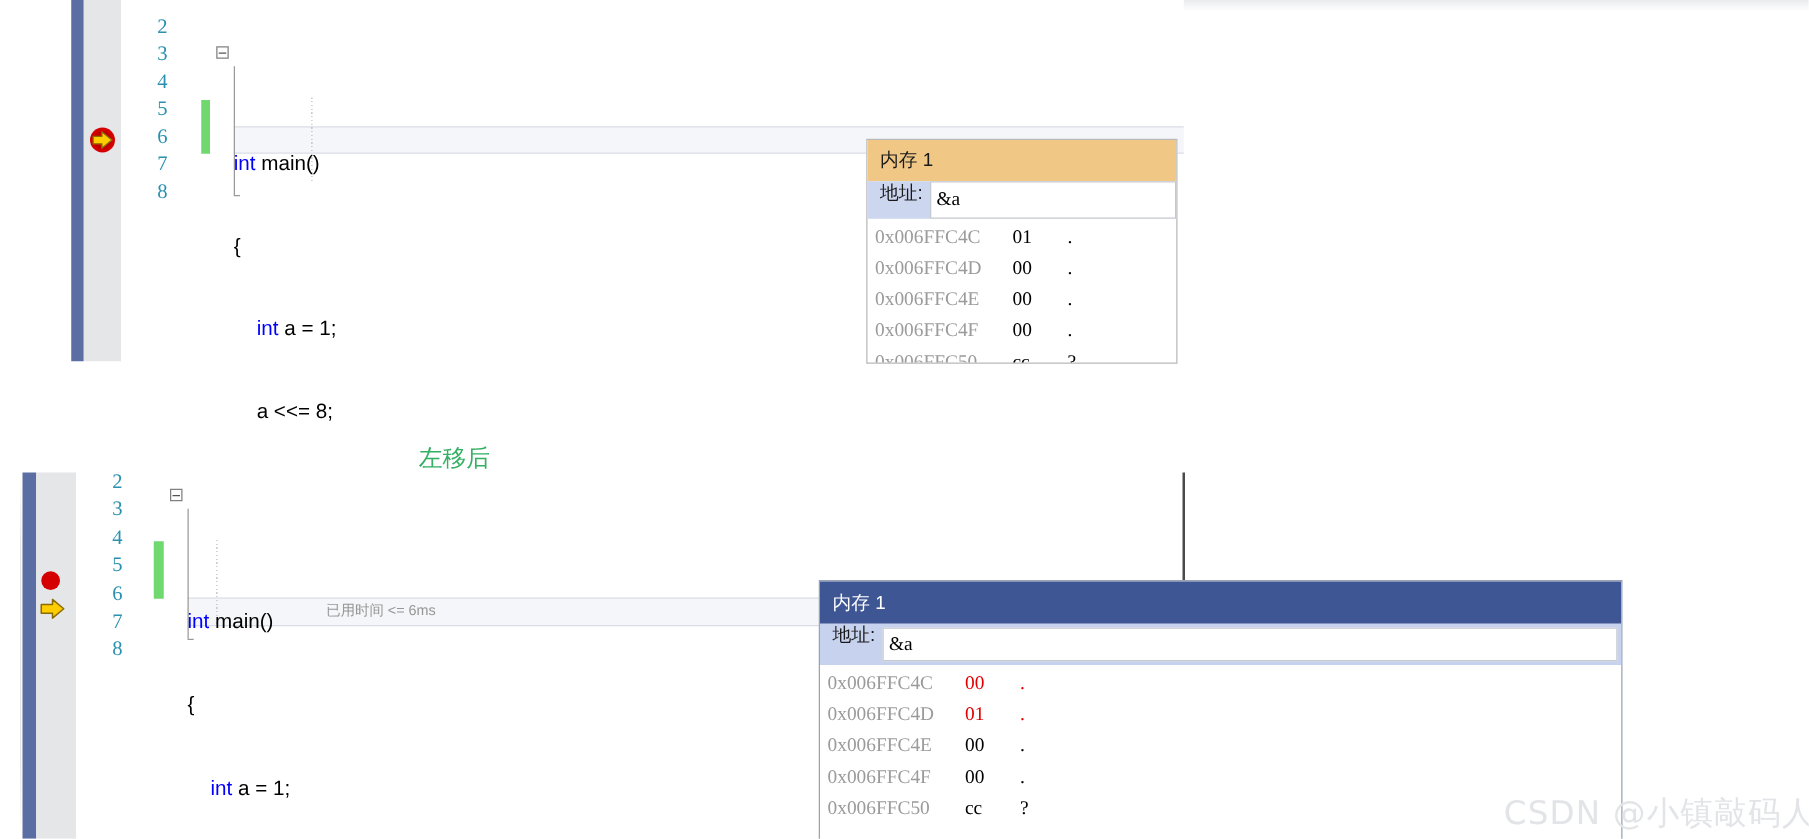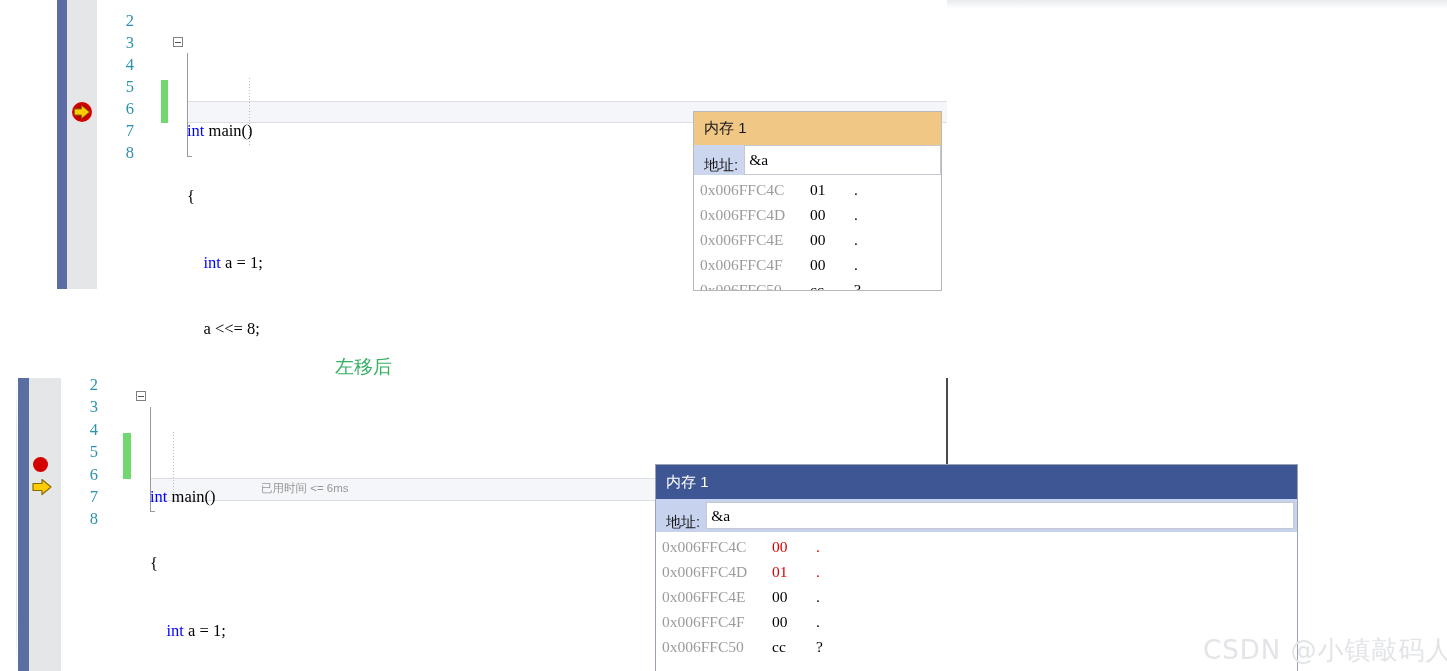--- a/index.html
+++ b/index.html
@@ -26,21 +26,21 @@
     background: #d40000;
   }
 
   
   .arrow-glyph { display: block; }
 
   .changebar { position: absolute; background: #6fd96f; }
 
   .code-area {
     position: absolute;
-    font-family: Liberation Serif, serif;
+    font-family: Liberation Sans, sans-serif;
     font-size: 16.5px;
     line-height: 22px;
     white-space: pre;
     color: #000000;
   }
   .lineno {
     position: absolute;
     text-align: right;
     font-family: "Liberation Serif", serif;
     font-size: 16.5px;
@@ -98,21 +98,21 @@
   .memwin { position: absolute; background: #ffffff; overflow: hidden; }
   .memwin .title {
     position: absolute; left: 0; top: 0; right: 0;
     font-size: 15px;
     display: flex; align-items: center;
     padding-left: 10px;
     box-sizing: border-box;
   }
   .memwin .addrbar {
     position: absolute; left: 0; right: 0;
-    display: flex; align-items: flex-end;
+    display: flex; align-items: flex-start;
     box-sizing: border-box;
   }
   .memwin .addrlabel {
     font-size: 15px; color: #1a1a1a;
     padding-left: 10px; padding-right: 6px;
     white-space: nowrap;
   }
   .memwin .addrinput {
     flex: 1 1 auto;
     background: #ffffff;

